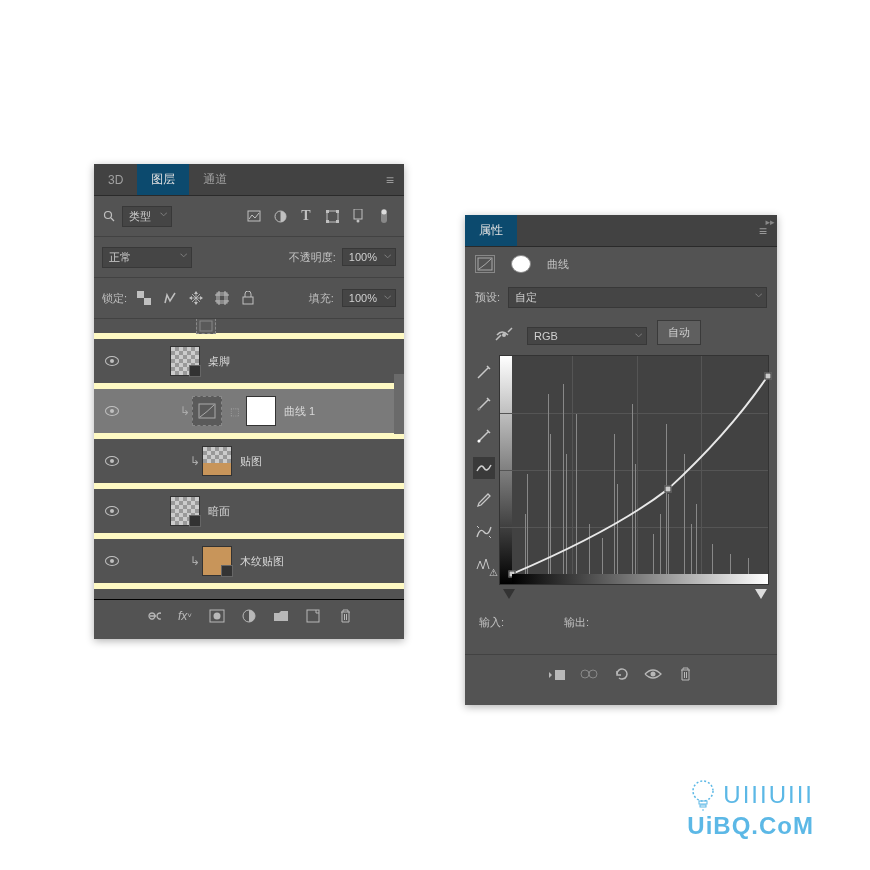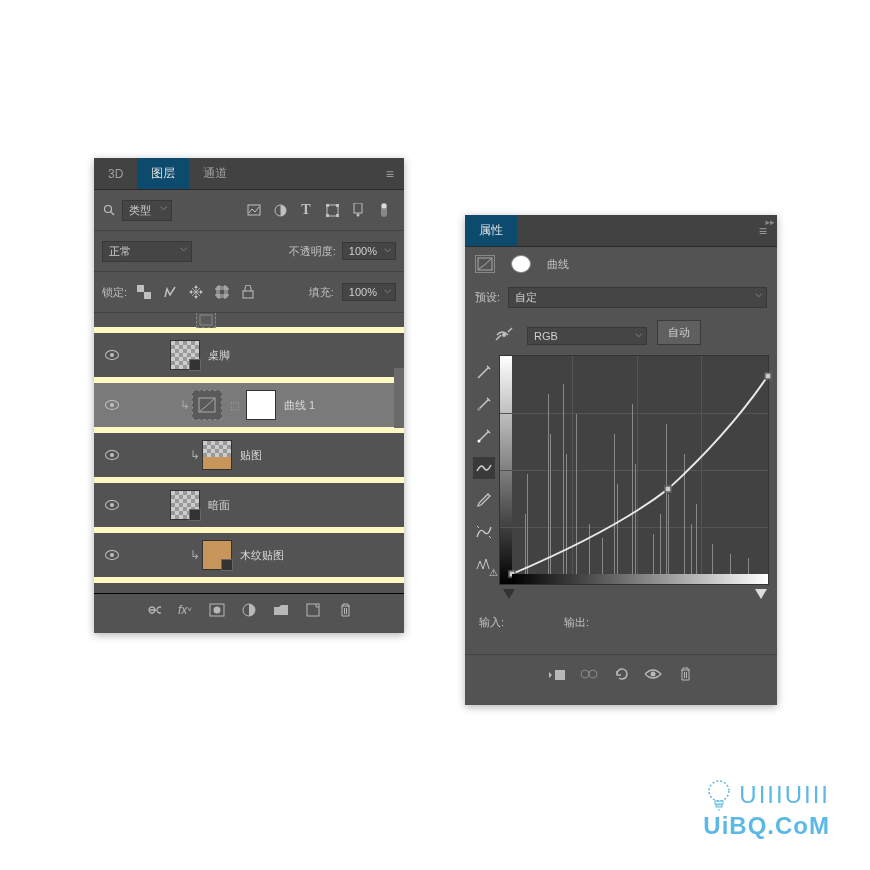--- a/index.html
+++ b/index.html
@@ -1,18 +1,18 @@
 <!DOCTYPE html>
 <html><head>
 <meta charset="utf-8">
 <style>
 *{margin:0;padding:0;box-sizing:border-box;font-family:"Microsoft YaHei",Arial,sans-serif;font-size:11px;user-select:none}
 body{width:870px;height:870px;background:#fff;position:relative}
 .panel{position:absolute;background:#535353;color:#c0c0c0;box-shadow:0 2px 8px rgba(0,0,0,0.3)}
-.layers-panel{left:94px;top:158px;width:310px;height:475px}
+.layers-panel{left:94px;top:164px;width:310px;height:475px}
 .props-panel{left:465px;top:215px;width:312px;height:490px}
 .tab-bar{display:flex;align-items:center;height:32px;background:#424242;border-bottom:1px solid #2a2a2a}
 .tab{padding:0 14px;height:100%;display:flex;align-items:center;font-size:12px;color:#a0a0a0;cursor:pointer}
 .tab.active{background:#0c4a6e;color:#e0e0e0}
 .tab-menu{margin-left:auto;padding:0 10px;cursor:pointer;font-size:14px;color:#999}
 .row{display:flex;align-items:center;padding:20px 8px;gap:6px;height:32px}
 .filter-row{border-bottom:1px solid #424242}
 .search-ic{width:14px;height:14px;display:inline-flex;align-items:center;justify-content:center}
 .dd{background:#454545;border:1px solid #383838;padding:2px 18px 2px 6px;position:relative;color:#d0d0d0;cursor:pointer;min-width:50px;font-size:11px}
 .dd::after{content:"⌵";position:absolute;right:4px;top:1px;font-size:9px;color:#999}
@@ -61,21 +61,21 @@
 .vstrip{position:absolute;left:0;top:0;width:12px;height:100%;background:linear-gradient(to bottom,#fff,#000)}
 .hstrip{position:absolute;left:12px;right:0;bottom:0;height:10px;background:linear-gradient(to right,#000,#fff)}
 .histo{position:absolute;left:12px;right:0;bottom:10px;height:200px}
 .hbar{position:absolute;bottom:0;width:1px;background:#888}
 .curve{position:absolute;left:12px;top:0;right:0;bottom:10px}
 .cpt{position:absolute;width:7px;height:7px;background:#ccc;border:1px solid #333;transform:translate(-50%,-50%)}
 .slider-row{display:flex;padding:0 10px 0 40px;position:relative;height:18px}
 .tri{width:0;height:0;border-left:6px solid transparent;border-right:6px solid transparent;border-top:10px solid #888;position:absolute}
 .io-row{display:flex;padding:8px 14px;gap:60px}
 .props-bottom{display:flex;justify-content:center;gap:14px;padding:10px 0;border-top:1px solid #424242;margin-top:16px}
-.watermark{position:absolute;right:40px;bottom:30px;color:#5cb8e6;font-family:Arial;text-align:right}
+.watermark{position:absolute;right:56px;bottom:30px;color:#5cb8e6;font-family:Arial;text-align:right}
 .wm1{font-size:24px;letter-spacing:2px;font-weight:300}
 .wm2{font-size:24px;font-weight:bold;letter-spacing:1px}
 .collapse{position:absolute;right:0;top:0;width:14px;height:14px;color:#888;font-size:9px;display:flex;align-items:center;justify-content:center;cursor:pointer}
 svg{display:block}
 </style>
 </head>
 <body>
 
 <div class="panel layers-panel">
   <div class="tab-bar">

